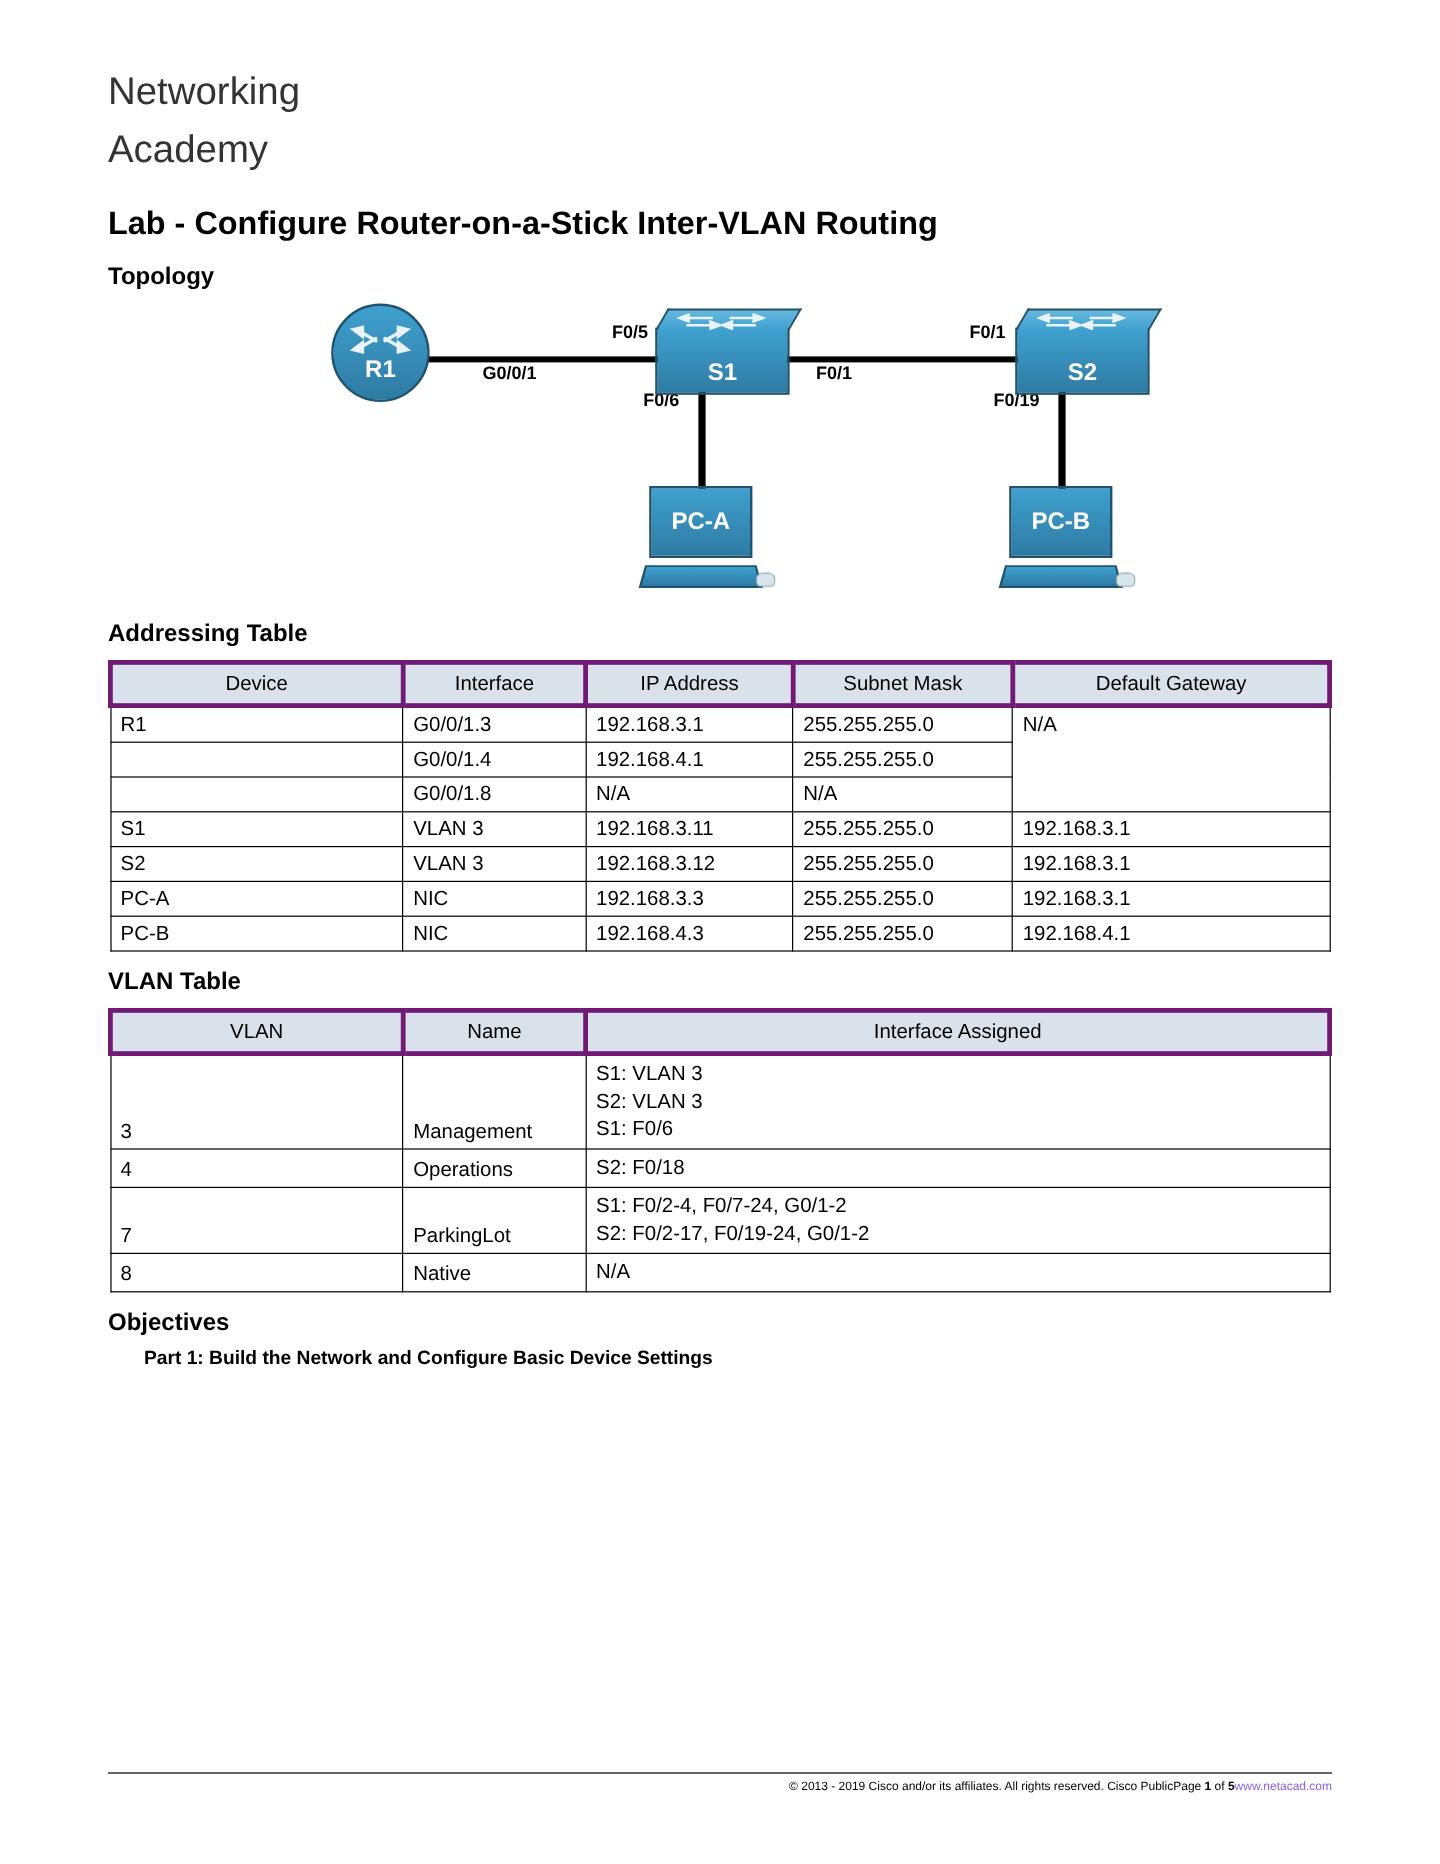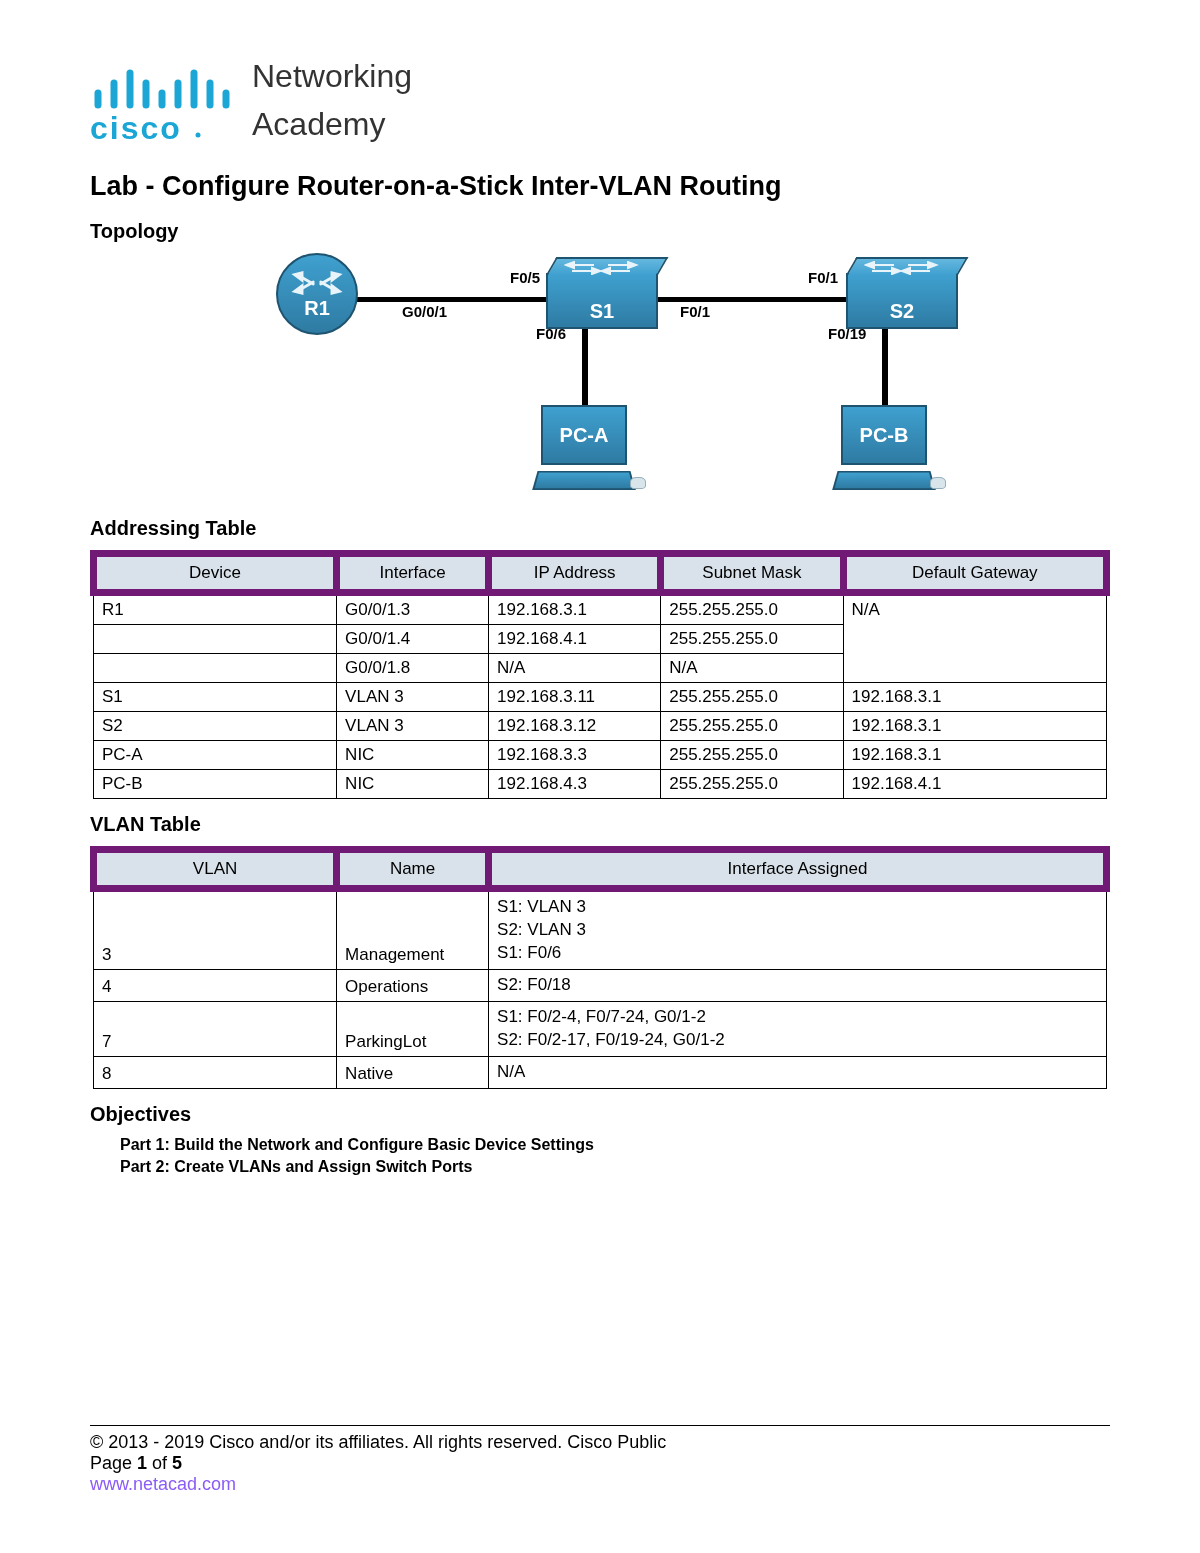--- a/index.html
+++ b/index.html
@@ -130,21 +130,21 @@
   
   table.data {
     width: 100%;
     border-collapse: collapse;
     font-size: 17px;
   }
   table.data th {
     background: #d9e2ea;
     font-weight: 400;
     padding: 6px 8px;
-    border: 7px solid #701a75;
+    border: 4px solid #701a75;
     text-align: center;
   }
   table.data td {
     border: 1px solid #000;
     padding: 4px 8px;
     vertical-align: bottom;
   }
   .objectives-list {
     margin: 4px 0 0 30px;
     padding: 0;
@@ -152,51 +152,33 @@
     font-size: 16px;
     font-weight: 700;
   }
   .objectives-list li { margin: 4px 0; }
   .footer {
     position: absolute;
     left: 90px; right: 90px;
     bottom: 58px;
     border-top: 1px solid #000;
     padding-top: 6px;
-    font-size: 18px;
+    font-size: 10px;
     display: flex;
     justify-content: flex-end;
-    flex-direction: column;
   }
   .footer .link { color: #8b5cf6; background: none; position: static; }
   .vlan-inner-line { line-height: 1.35; }
 </style>
 </head>
 <body>
 
 <div class="page">
 
   <div class="logo">
-    <div class="cisco-logo">
-      <svg width="150" height="78" viewBox="0 0 150 78">
-        <g stroke="#1ba6d6" stroke-width="7" stroke-linecap="round" fill="none">
-          <line x1="8" y1="28" x2="8" y2="40"></line>
-          <line x1="24" y1="18" x2="24" y2="40"></line>
-          <line x1="40" y1="8" x2="40" y2="40"></line>
-          <line x1="56" y1="18" x2="56" y2="40"></line>
-          <line x1="72" y1="28" x2="72" y2="40"></line>
-          <line x1="88" y1="18" x2="88" y2="40"></line>
-          <line x1="104" y1="8" x2="104" y2="40"></line>
-          <line x1="120" y1="18" x2="120" y2="40"></line>
-          <line x1="136" y1="28" x2="136" y2="40"></line>
-        </g>
-        <text x="0" y="74" font-family="Arial" font-size="32" font-weight="700" fill="#1ba6d6" letter-spacing="2">cisco</text>
-        <circle cx="108" cy="70" r="2.5" fill="#1ba6d6"></circle>
-      </svg>
-    </div>
     <div class="logo-text">
       <span>Networking</span>
       <span>Academy</span>
     </div>
   </div>
 
   <h1 class="lab-title">Lab - Configure Router-on-a-Stick Inter-VLAN Routing</h1>
 
   <h2 class="section">Topology</h2>
 
@@ -385,21 +367,20 @@
         <td>
           <div class="vlan-inner-line">N/A</div>
         </td>
       </tr>
     </tbody>
   </table>
 
   <h2 class="section">Objectives</h2>
   <ul class="objectives-list">
     <li>Part 1: Build the Network and Configure Basic Device Settings</li>
-    <li>Part 2: Create VLANs and Assign Switch Ports</li>
   </ul>
 
   <div class="footer">
     <span>© 2013 - 2019 Cisco and/or its affiliates. All rights reserved. Cisco Public</span>
     <span>
       <span>Page </span><b>1</b><span> of </span><b>5</b>
     </span>
     <span class="link">www.netacad.com</span>
   </div>
 

